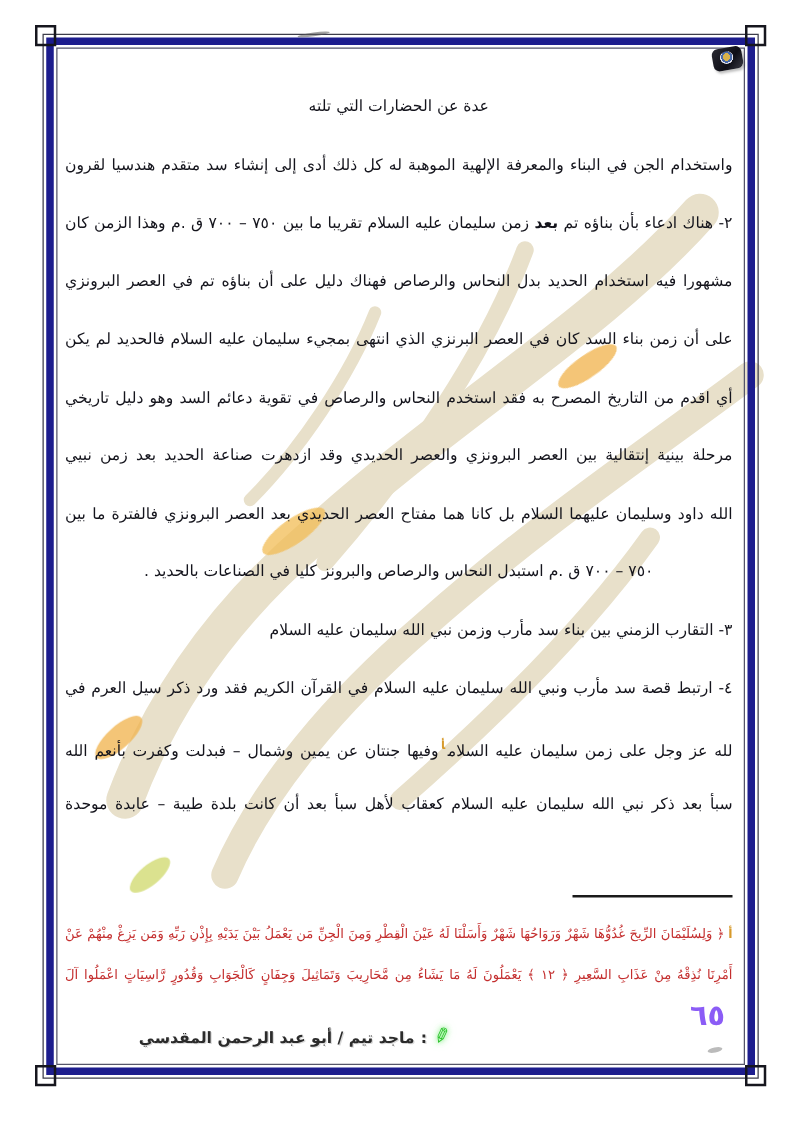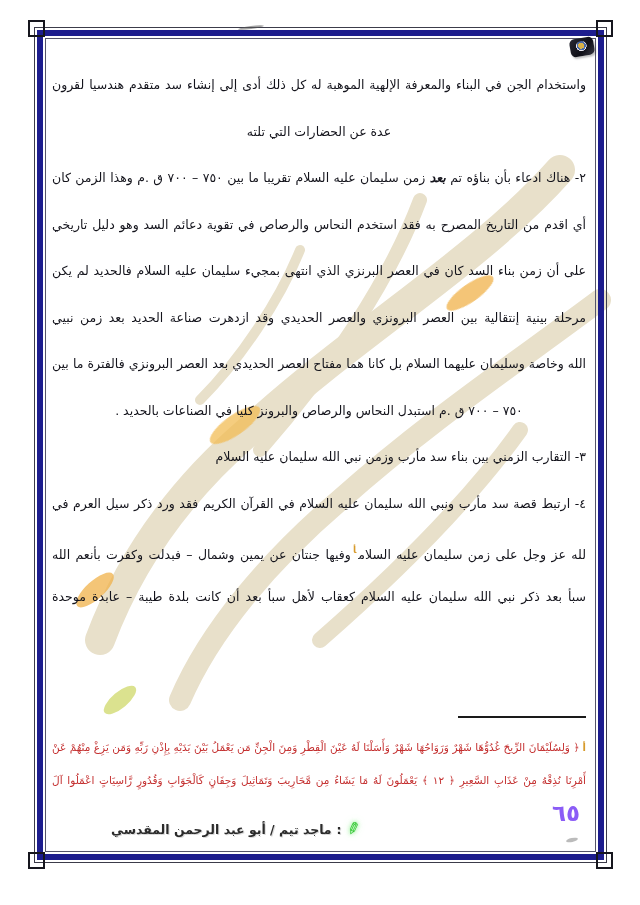--- a/index.html
+++ b/index.html
@@ -39,21 +39,21 @@
   .content{
     position:absolute;left:52px;right:54px;top:62px;
     color:#14141c;font-size:12.5px;
   }
   .ln{
     height:46.5px;line-height:46.5px;white-space:nowrap;overflow:visible;
   }
   .just{text-align:justify;text-align-last:justify;white-space:normal;max-height:46.5px;overflow:hidden;}
   .center{text-align:center;}
   .right{text-align:right;}
-  .bold{font-weight:bold;font-style:italic;}
+  .bold{font-weight:bold;}
   .fn-ref{
     color:#d79a2b;font-size:9px;vertical-align:6px;font-weight:bold;padding:0 2px;
   }
 
   
   .fn-sep{position:absolute;right:54px;top:716px;width:128px;height:2px;background:#1a1a1a;}
   .footnote{
     position:absolute;left:52px;right:54px;top:724px;color:#c42f2f;font-size:10.5px;
   }
   .fn-line{line-height:46px;text-align:justify;text-align-last:justify;max-height:33px;overflow:hidden;}
@@ -112,27 +112,28 @@
   <div class="corner-box tl"></div>
   <div class="corner-box tr"></div>
   <div class="corner-box bl"></div>
   <div class="corner-box br"></div>
 
   <div class="ornament">
     <div class="ring"></div>
   </div>
 
   <div class="content">
+    <div class="ln center">عدة عن الحضارات التي تلته</div>
     <div class="ln just">واستخدام الجن في البناء والمعرفة الإلهية الموهبة له كل ذلك أدى إلى إنشاء سد متقدم هندسيا لقرون</div>
-    <div class="ln center">عدة عن الحضارات التي تلته</div>
     <div class="ln just"><span>٢- هناك ادعاء بأن بناؤه تم </span><span class="bold">بعد</span><span> زمن سليمان عليه السلام تقريبا ما بين ٧٥٠ – ٧٠٠ ق .م وهذا الزمن كان</span></div>
+    <div class="ln just">مشهورا فيه استخدام الحديد بدل النحاس والرصاص فهناك دليل على أن بناؤه تم في العصر البرونزي</div>
+    <div class="ln just">على أن زمن بناء السد كان في العصر البرنزي الذي انتهى بمجيء سليمان عليه السلام فالحديد لم يكن</div>
     <div class="ln just">أي اقدم من التاريخ المصرح به فقد استخدم النحاس والرصاص في تقوية دعائم السد وهو دليل تاريخي</div>
-    <div class="ln just">على أن زمن بناء السد كان في العصر البرنزي الذي انتهى بمجيء سليمان عليه السلام فالحديد لم يكن</div>
     <div class="ln just">مرحلة بينية إنتقالية بين العصر البرونزي والعصر الحديدي وقد ازدهرت صناعة الحديد بعد زمن نبيي</div>
-    <div class="ln just">الله وخاصة وسليمان عليهما السلام بل كانا هما مفتاح العصر الحديدي بعد العصر البرونزي فالفترة ما بين</div>
+    <div class="ln just">الله داود وسليمان عليهما السلام بل كانا هما مفتاح العصر الحديدي بعد العصر البرونزي فالفترة ما بين</div>
     <div class="ln center">٧٥٠ – ٧٠٠ ق .م استبدل النحاس والرصاص والبرونز كليا في الصناعات بالحديد .</div>
     <div class="ln right">٣- التقارب الزمني بين بناء سد مأرب وزمن نبي الله سليمان عليه السلام</div>
     <div class="ln just">٤- ارتبط قصة سد مأرب ونبي الله سليمان عليه السلام في القرآن الكريم فقد ورد ذكر سيل العرم في سورة</div>
     <div class="ln just"><span>لله عز وجل على زمن سليمان عليه السلام</span><span class="fn-ref">أ</span><span>وفيها جنتان عن يمين وشمال – فبدلت وكفرت بأنعم الله</span></div>
     <div class="ln just">سبأ بعد ذكر نبي الله سليمان عليه السلام كعقاب لأهل سبأ بعد أن كانت بلدة طيبة – عابدة موحدة</div>
   </div>
 
   <div class="fn-sep"></div>
   <div class="footnote">
     <div class="fn-line"><span class="fn-marker">أ</span><span>﴿ وَلِسُلَيْمَانَ الرِّيحَ غُدُوُّهَا شَهْرٌ وَرَوَاحُهَا شَهْرٌ وَأَسَلْنَا لَهُ عَيْنَ الْقِطْرِ وَمِنَ الْجِنِّ مَن يَعْمَلُ بَيْنَ يَدَيْهِ بِإِذْنِ رَبِّهِ وَمَن يَزِغْ مِنْهُمْ عَنْ</span></div>

